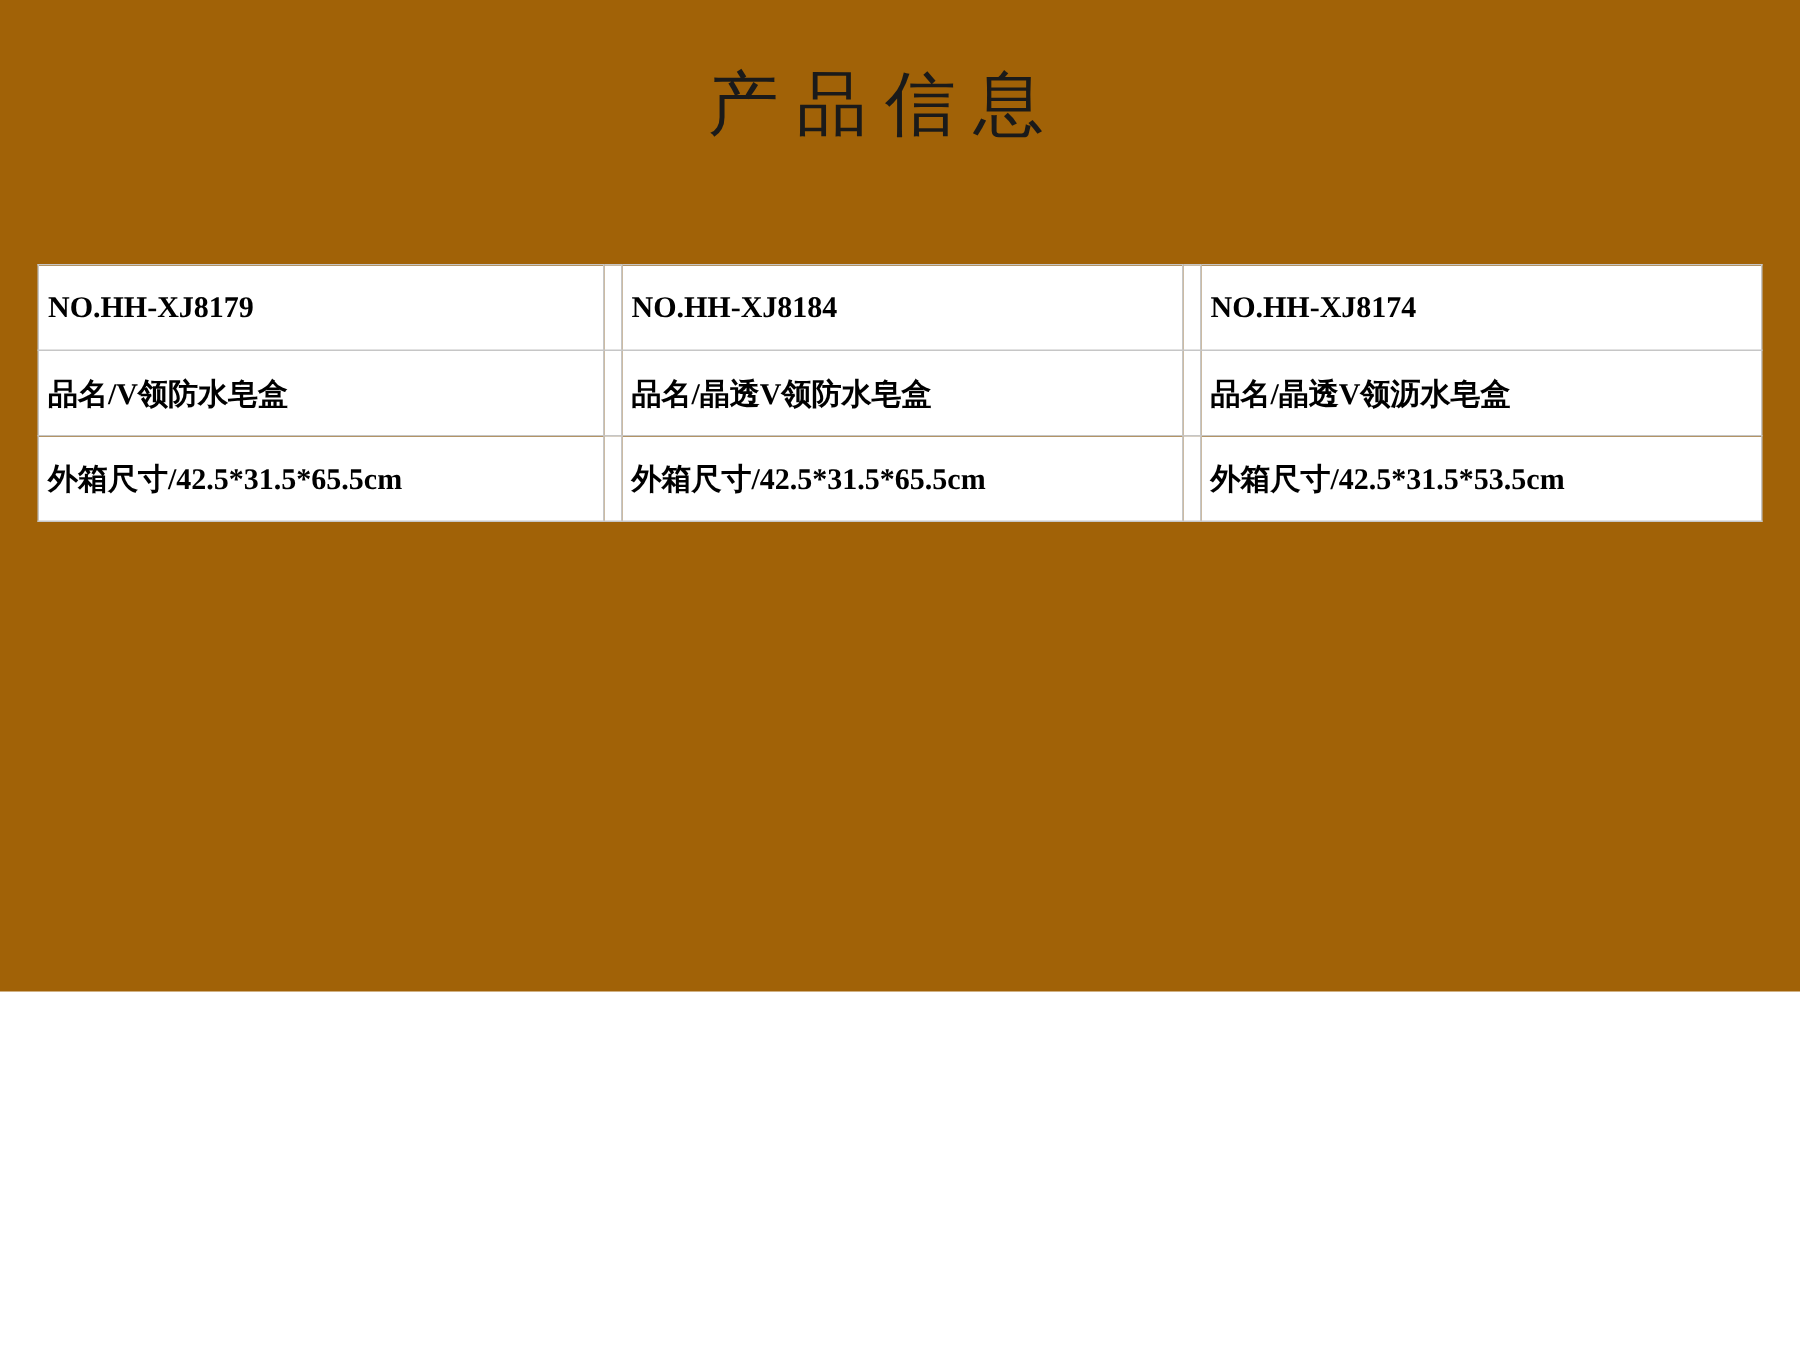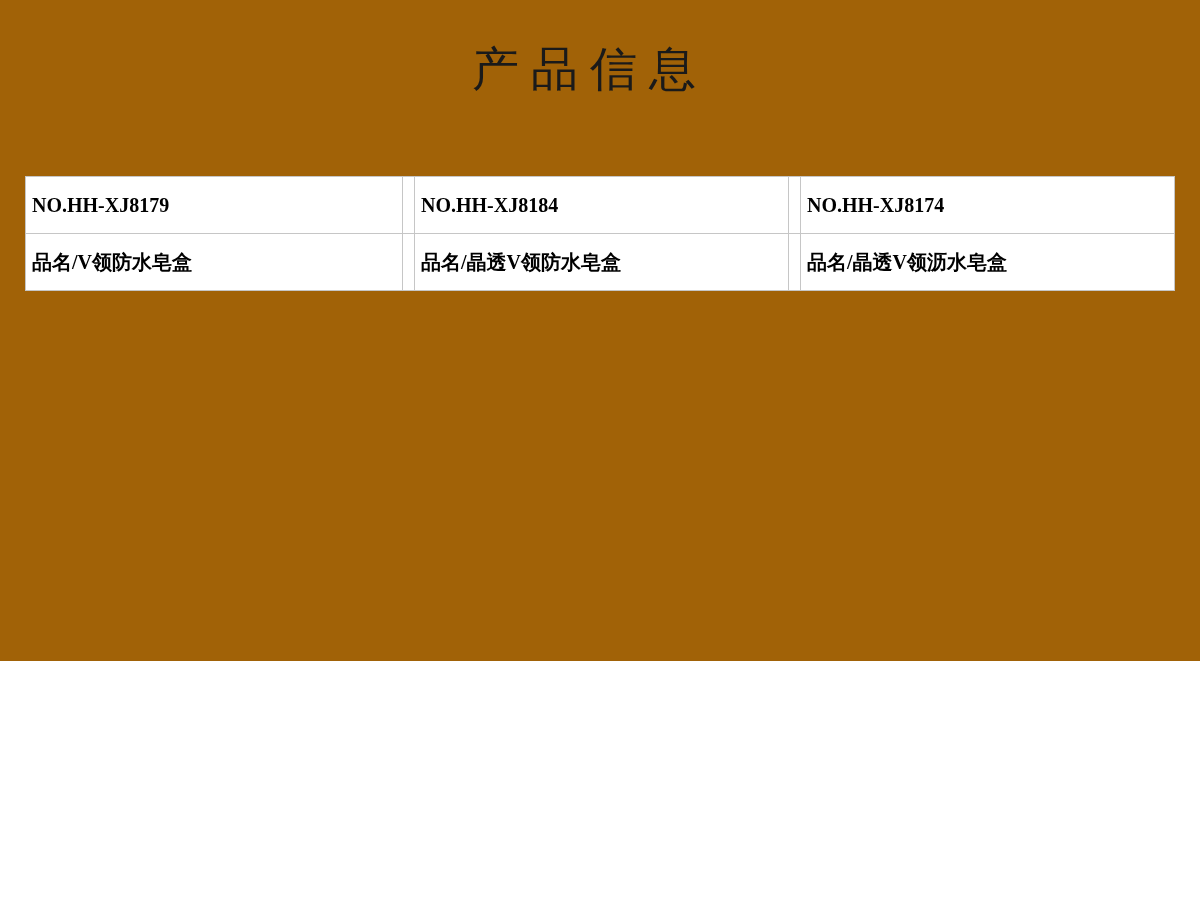--- a/index.html
+++ b/index.html
@@ -85,16 +85,23 @@
         <td class="spacer"></td>
         <td class="cell">NO.HH-XJ8174</td>
       </tr>
       <tr>
         <td class="cell">品名/V领防水皂盒</td>
         <td class="spacer"></td>
         <td class="cell">品名/晶透V领防水皂盒</td>
         <td class="spacer"></td>
         <td class="cell">品名/晶透V领沥水皂盒</td>
       </tr>
+      <tr>
+        <td class="cell">外箱尺寸/42.5*31.5*65.5cm</td>
+        <td class="spacer"></td>
+        <td class="cell">外箱尺寸/42.5*31.5*65.5cm</td>
+        <td class="spacer"></td>
+        <td class="cell">外箱尺寸/42.5*31.5*53.5cm</td>
+      </tr>
     </tbody>
   </table>
 
 </div>
 
 </body></html>

